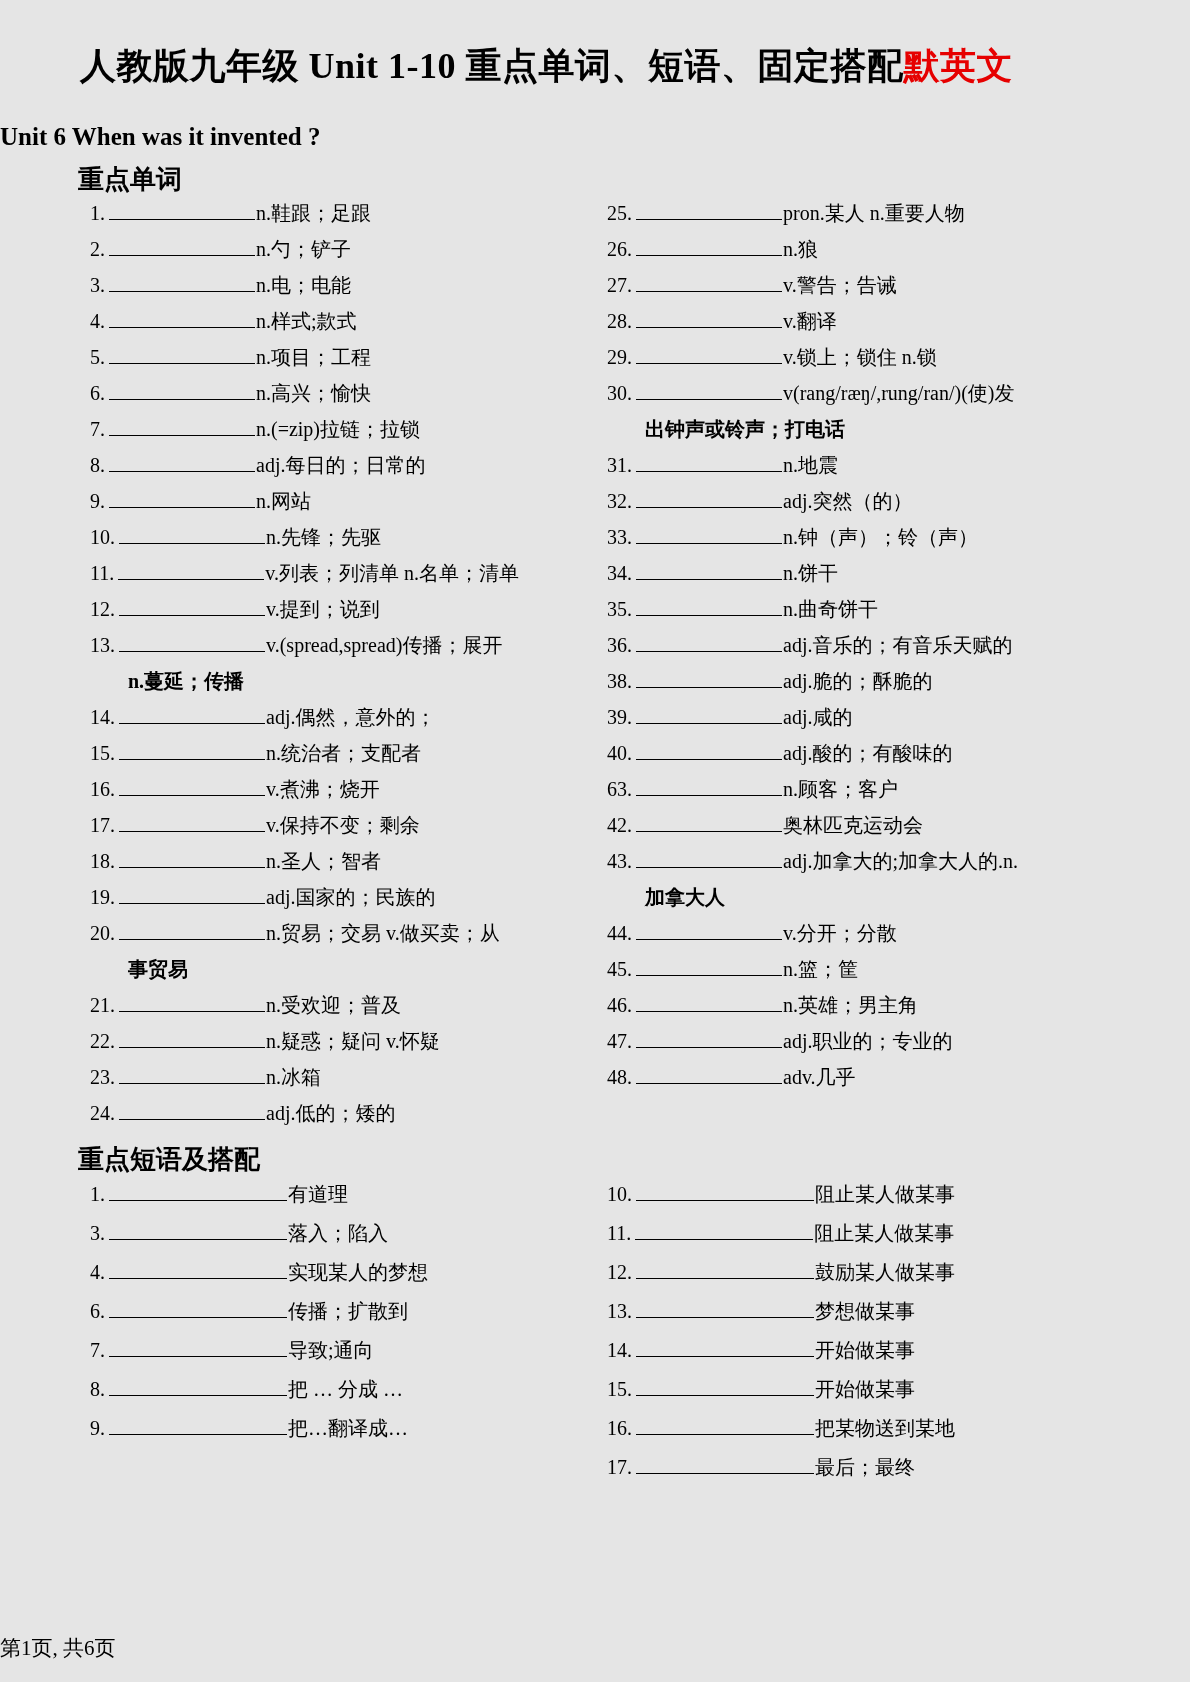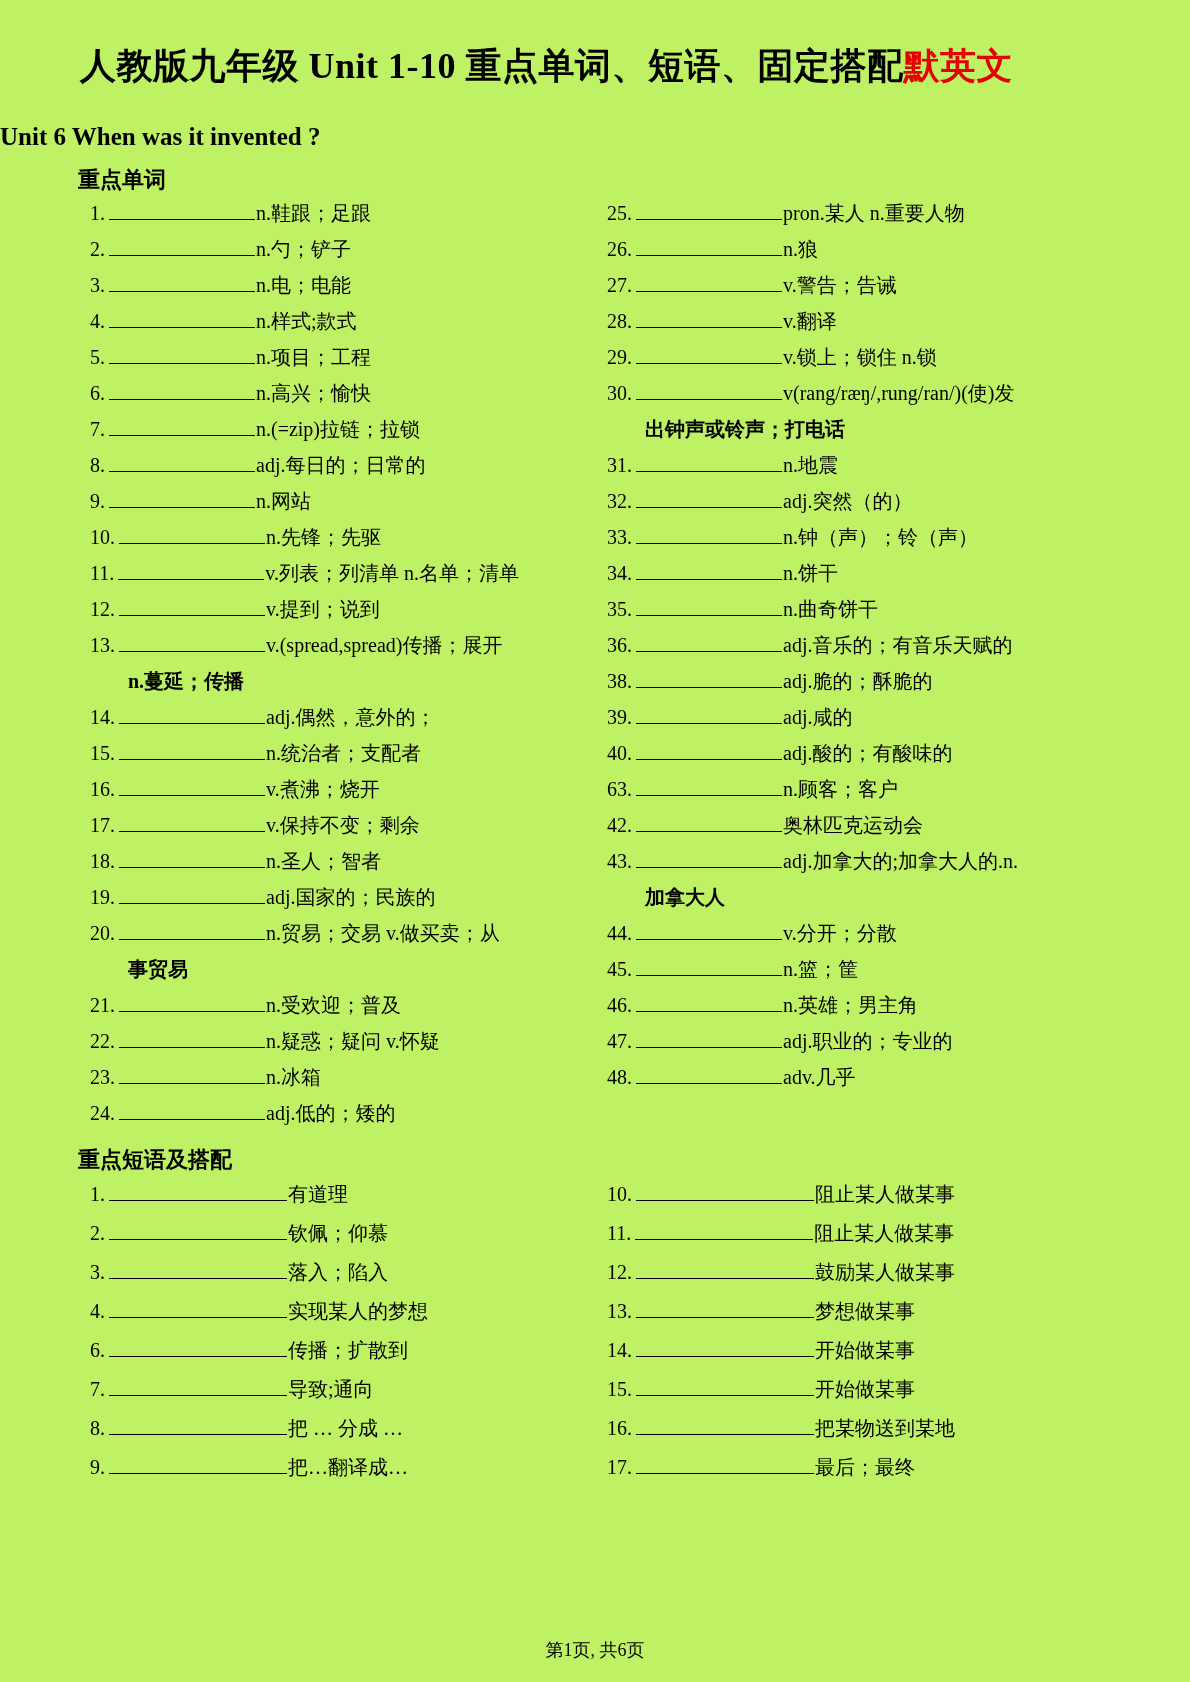--- a/index.html
+++ b/index.html
@@ -5,21 +5,21 @@
   html, body {
     margin: 0;
     padding: 0;
     background: #ffffff;
   }
   .page {
     position: relative;
     width: 1190px;
     height: 1682px;
     margin: 0 auto;
-    background: #bef264;
+    background: #e5e5e5;
     color: #000000;
     font-family: "Liberation Serif", "DejaVu Serif", serif;
     box-sizing: border-box;
     overflow: hidden;
   }
   .title {
     margin: 0;
     padding: 42px 60px 0 80px;
     font-size: 36px;
     font-weight: bold;
@@ -31,21 +31,21 @@
     margin: 0;
     padding-top: 32px;
     text-align: left;
     font-size: 25px;
     font-weight: bold;
   }
   .content {
     padding: 0 66px 0 78px;
   }
   .section-heading {
-    font-size: 22px;
+    font-size: 26px;
     font-weight: bold;
     margin-top: 14px;
     line-height: 30px;
   }
   .cols { display: flex; margin-left: 12px; }
   .col { width: 50%; }
   .item { font-size: 20px; }
   .words .item { line-height: 36px; }
   .phrases .item { line-height: 39px; }
   .line1 { white-space: nowrap; }
@@ -57,22 +57,22 @@
     margin-right: 1px;
   }
   .words .blank { width: 146px; }
   .phrases .blank { width: 178px; }
   .cont { padding-left: 38px; font-weight: bold; }
   .footer {
     position: absolute;
     left: 0;
     right: 0;
     bottom: 20px;
-    text-align: center;
-    font-size: 18px;
+    text-align: left;
+    font-size: 21px;
     margin-top: 20px;
   }
 </style>
 </head>
 <body>
 
 <div class="page">
 
   <h1 class="title"><span>人教版九年级 Unit 1-10 重点单词、短语、固定搭配</span><span class="red">默英文</span></h1>
 
@@ -280,24 +280,20 @@
 
     <div class="section phrases">
       <div class="section-heading">重点短语及搭配</div>
       <div class="cols">
         <div class="col" id="phrases-left">
             <div class="item">
     <div class="line1"><span class="num">1.</span><span class="blank"></span><span class="def">有道理</span></div>
 
   </div>
             <div class="item">
-    <div class="line1"><span class="num">2.</span><span class="blank"></span><span class="def">钦佩；仰慕</span></div>
-
-  </div>
-            <div class="item">
     <div class="line1"><span class="num">3.</span><span class="blank"></span><span class="def">落入；陷入</span></div>
 
   </div>
             <div class="item">
     <div class="line1"><span class="num">4.</span><span class="blank"></span><span class="def">实现某人的梦想</span></div>
 
   </div>
             <div class="item">
     <div class="line1"><span class="num">6.</span><span class="blank"></span><span class="def">传播；扩散到</span></div>
 

